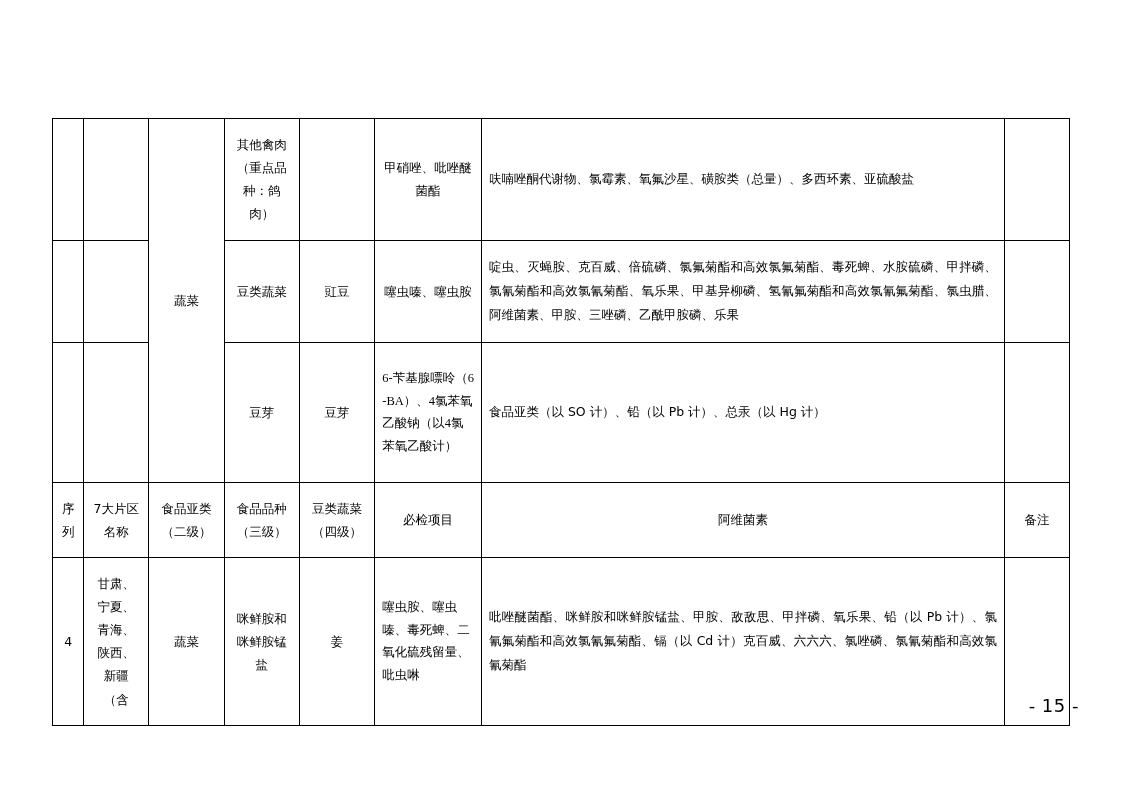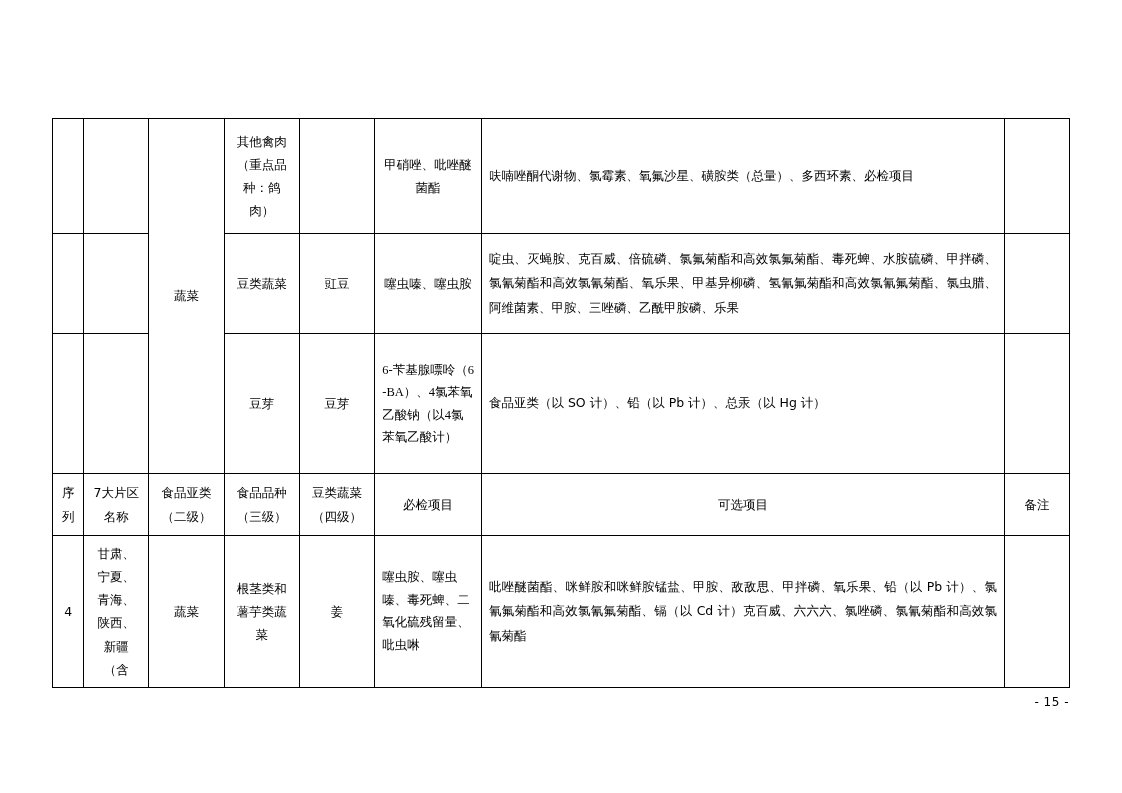--- a/index.html
+++ b/index.html
@@ -25,21 +25,21 @@
   table.doc-table {
     position: absolute;
     left: 52px;
     top: 118px;
     width: 1018px;
     border-collapse: collapse;
     table-layout: fixed;
   }
   table.doc-table td {
     border: 1px solid #000000;
-    padding: 6px 7px;
+    padding: 14px 7px;
     font-size: 12.5px;
     line-height: 1.85;
     vertical-align: middle;
     word-wrap: break-word;
     word-break: break-all;
     margin-top: 12px;
   }
   .c-seq     { width: 30px;  text-align: center; }
   .c-region  { width: 62px;  text-align: center; }
   .c-sub     { width: 72px;  text-align: center; }
@@ -61,23 +61,23 @@
     text-justify: inter-ideograph;
     line-height: 1.95;
   }
   .stack {
     display: block;
     line-height: 1.8;
     font-family: Liberation Serif, serif;
   }
   .page-number {
     position: absolute;
-    right: 53px;
+    right: 43px;
     top: 695px;
-    font-size: 12px;
+    font-size: 18px;
     letter-spacing: 0.5px;
   }
 </style>
 </head>
 <body>
 
 <div class="page">
 
   <table class="doc-table">
     <colgroup>
@@ -93,21 +93,21 @@
     <tbody>
 
       <tr style="height:115px;">
         <td class="center"></td>
         <td class="center"></td>
         <td class="center" rowspan="3">蔬菜</td>
         <td class="center">其他禽肉（重点品种：鸽肉）</td>
         <td class="center"></td>
         <td class="center">甲硝唑、吡唑醚菌酯</td>
         <td class="left">
-          <span class="opt-text">呋喃唑酮代谢物、氯霉素、氧氟沙星、磺胺类（总量）、多西环素、必检项目</span>
+          <span class="opt-text">呋喃唑酮代谢物、氯霉素、氧氟沙星、磺胺类（总量）、多西环素、亚硫酸盐</span>
         </td>
         <td class="center"></td>
       </tr>
 
       <tr style="height:100px;">
         <td class="center"></td>
         <td class="center"></td>
         <td class="center">豆类蔬菜</td>
         <td class="center">豇豆</td>
         <td class="center">噻虫嗪、噻虫胺</td>
@@ -131,29 +131,29 @@
         <td class="center"></td>
       </tr>
 
       <tr class="hdr" style="height:62px;">
         <td>序列</td>
         <td>7大片区名称</td>
         <td>食品亚类（二级）</td>
         <td>食品品种（三级）</td>
         <td>豆类蔬菜（四级）</td>
         <td>必检项目</td>
-        <td>可选项目</td>
+        <td>阿维菌素</td>
         <td>备注</td>
       </tr>
 
       <tr style="height:115px;">
         <td class="center">4</td>
         <td class="center">甘肃、宁夏、青海、陕西、新疆（含</td>
         <td class="center">蔬菜</td>
-        <td class="center">根茎类和薯芋类蔬菜</td>
+        <td class="center">咪鲜胺和咪鲜胺锰盐</td>
         <td class="center">姜</td>
         <td class="left">
           <span class="stack">噻虫胺、噻虫嗪、毒死蜱、二氧化硫残留量、吡虫啉</span>
         </td>
         <td class="left">
           <span class="opt-text">吡唑醚菌酯、咪鲜胺和咪鲜胺锰盐、甲胺、敌敌思、甲拌磷、氧乐果、铅（以 Pb 计）、氯氰氟菊酯和高效氯氰氟菊酯、镉（以 Cd 计）克百威、六六六、氯唑磷、氯氰菊酯和高效氯氰菊酯</span>
         </td>
         <td class="center"></td>
       </tr>
     </tbody>

